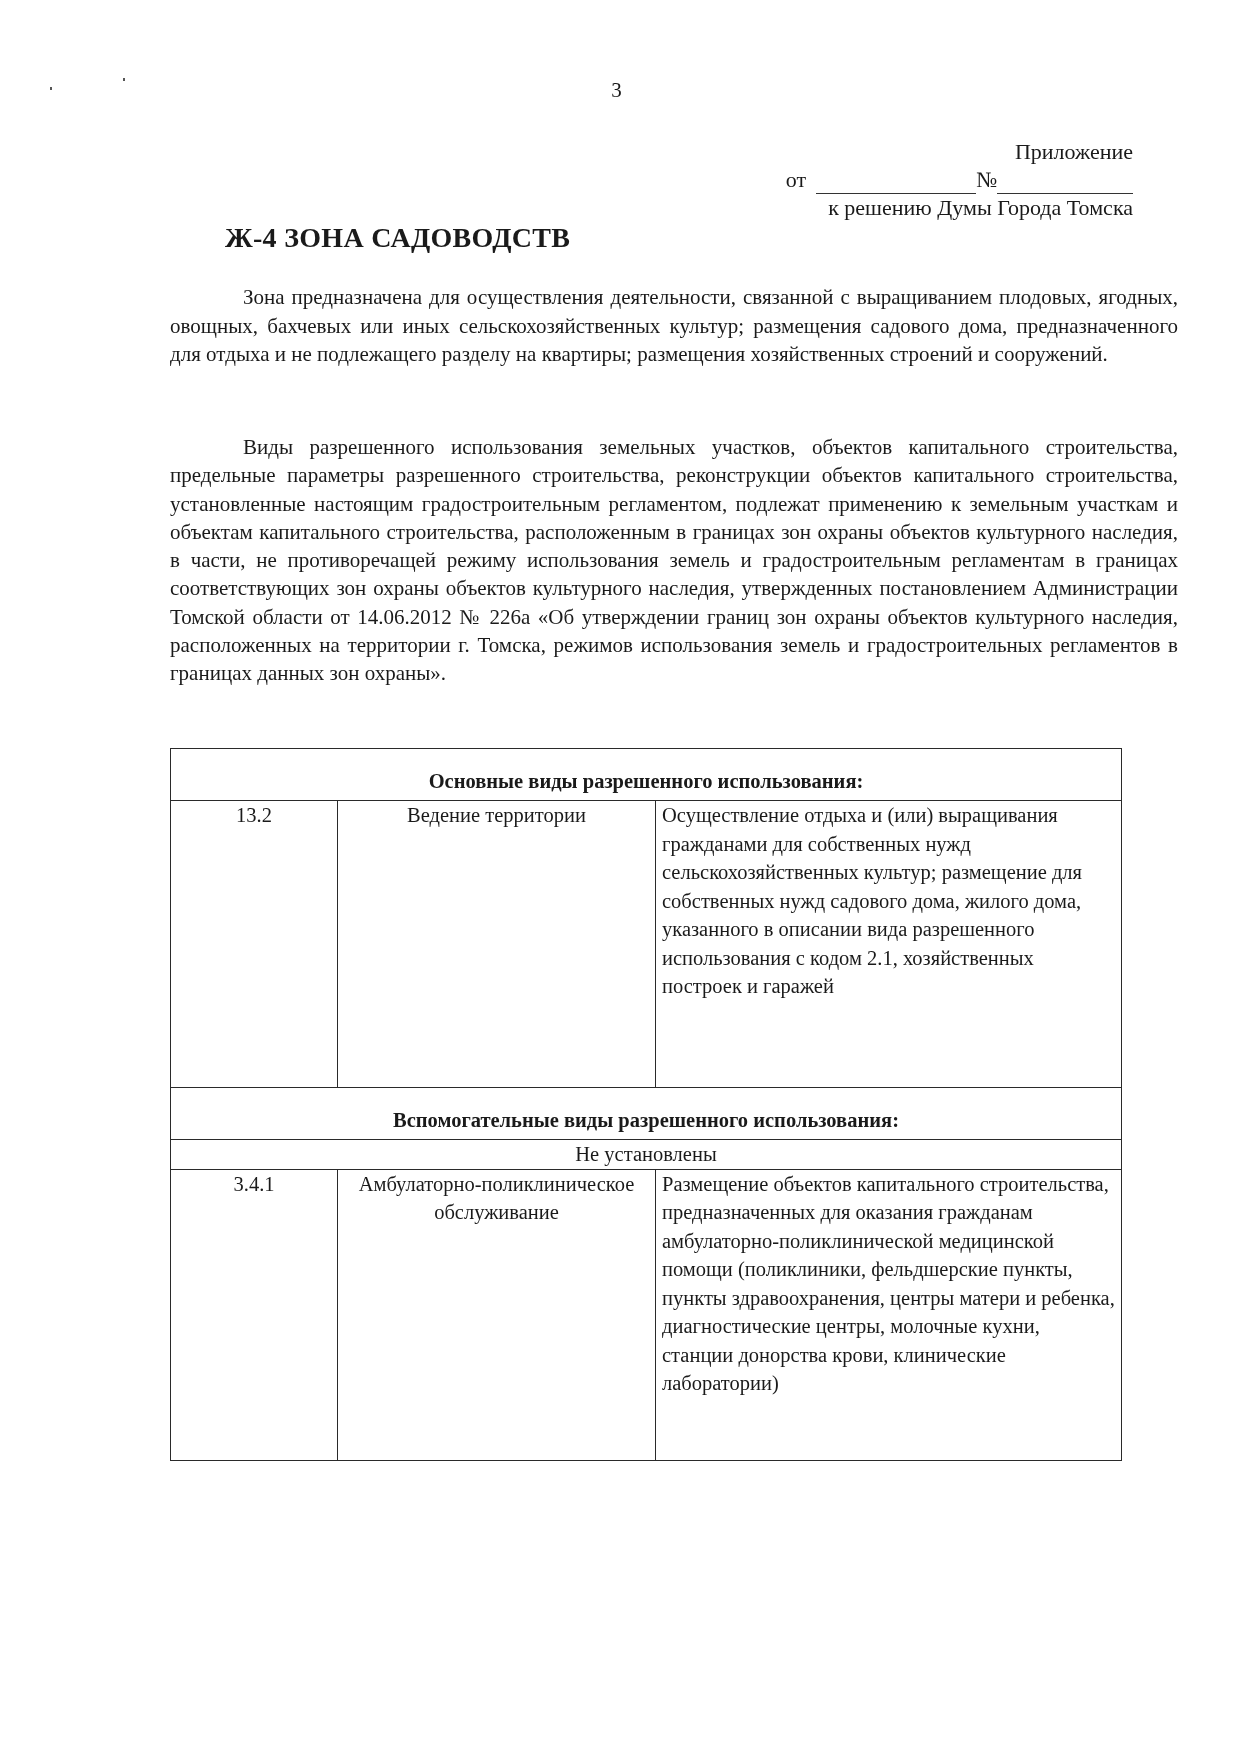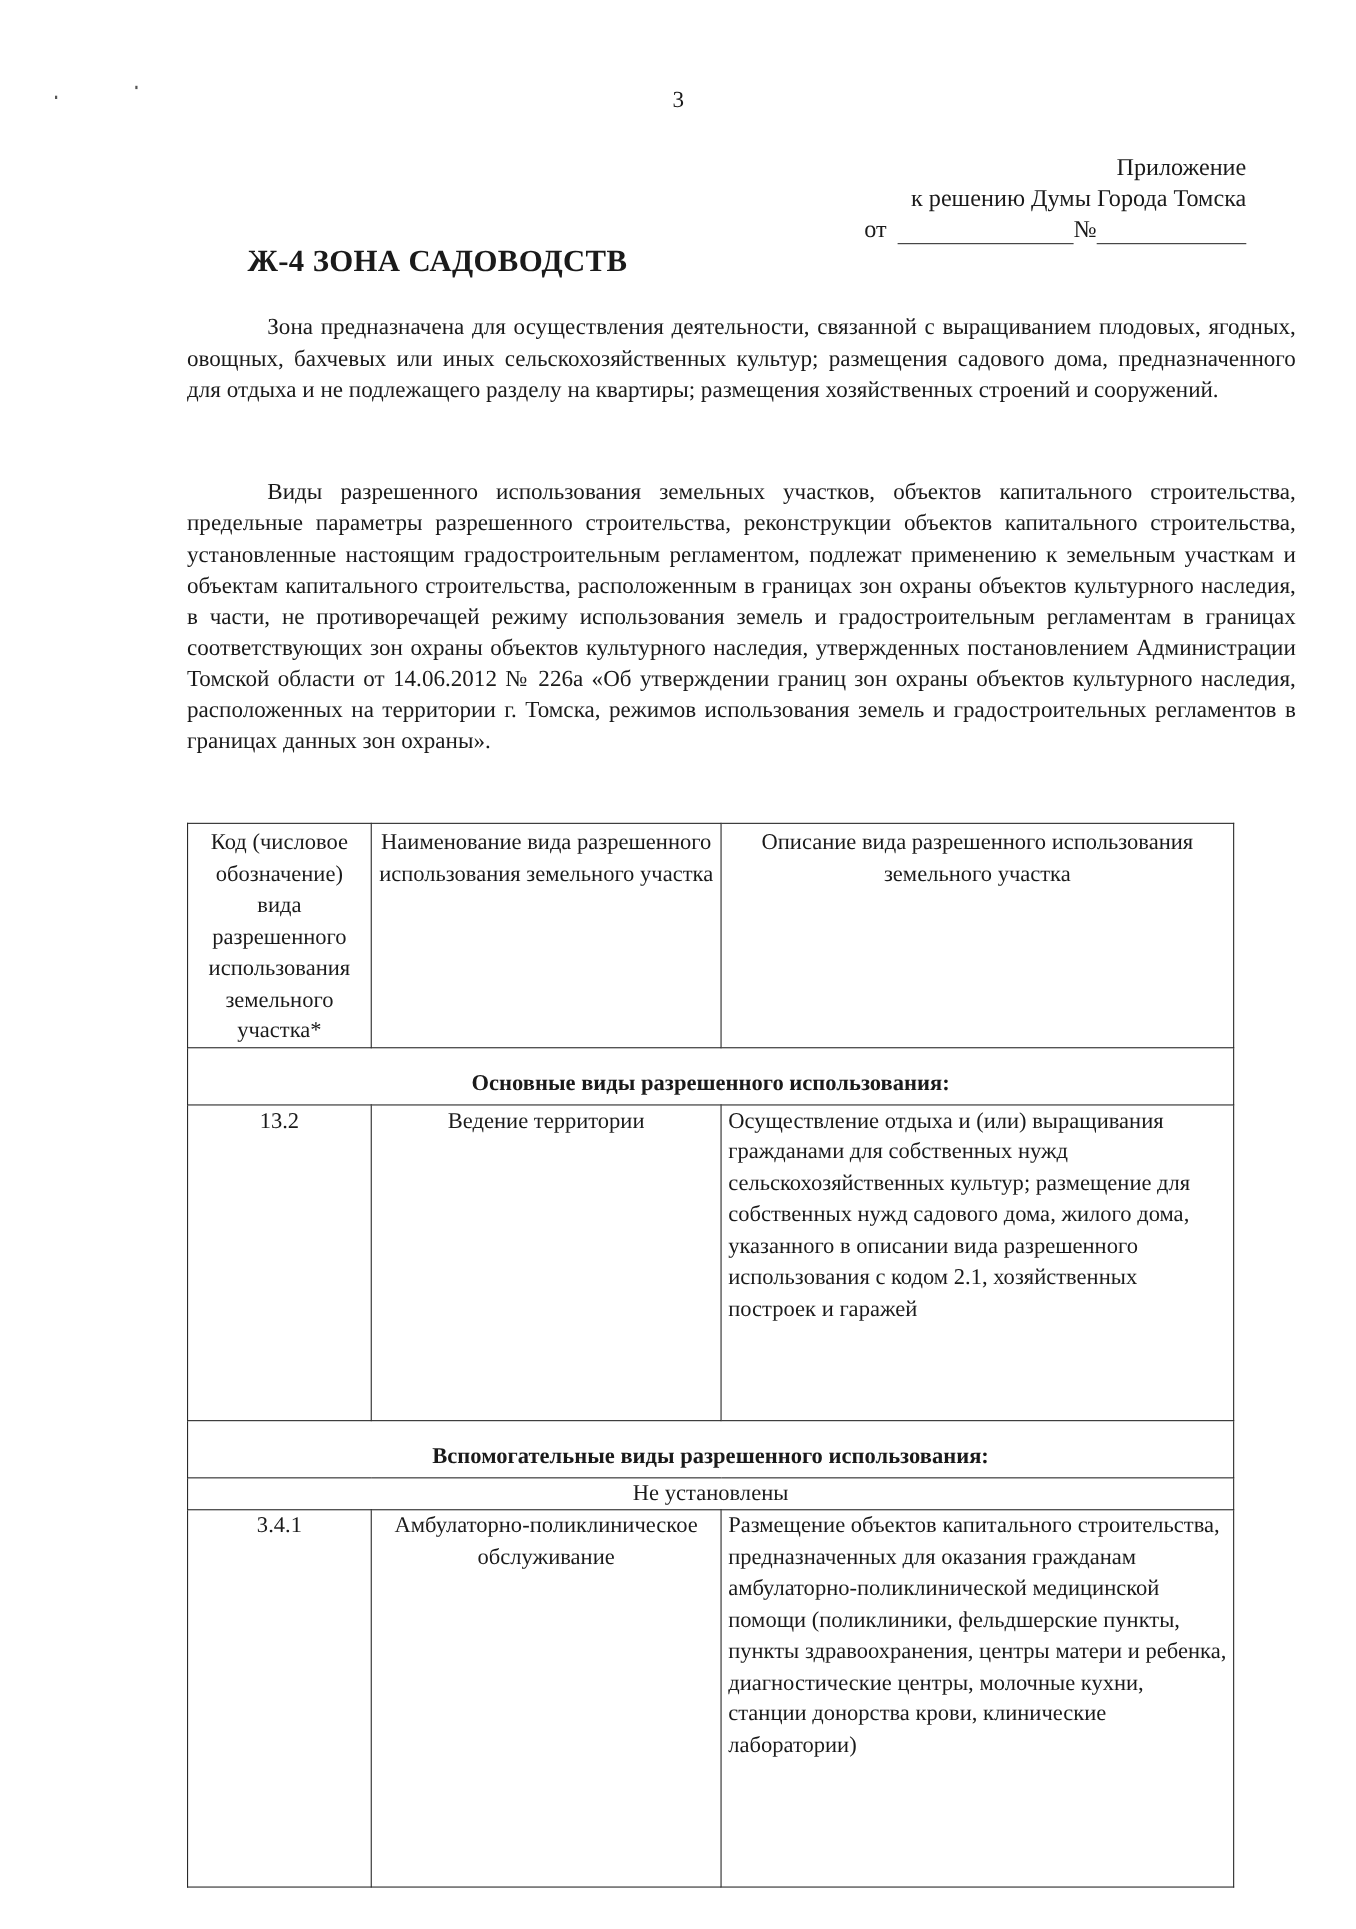--- a/index.html
+++ b/index.html
@@ -28,58 +28,53 @@
     .col-code { width: 167px; }
     .col-name { width: 318px; }
     .col-desc { width: auto; }
     tr.head-row { height: 203px; }
     tr.section-row td { text-align: center; font-weight: bold; height: 33px; padding-top: 18px; }
     tr.plain-row td { text-align: center; height: 28px; }
     td.code { text-align: center; }
     td.name { text-align: center; }
     td.desc { text-align: left; padding-left: 10px; }
     tr.row-1 { height: 287px; }
-    tr.row-2 { height: 343px; }
+    tr.row-2 { height: 291px; }
   </style>
 </head>
 <body>
 
 <div class="speck" style="top:87px;left:50px;"></div>
 <div class="speck" style="top:78px;left:123px;"></div>
 
 <div class="page-number">3</div>
 
 <div class="appendix">
   <span class="line">Приложение</span>
-  <span class="line">к решению Думы Города Томска</span>
   <span class="line date-line">
     <span>от</span>
     <span class="blank date"></span>
     <span>№</span>
     <span class="blank num"></span>
   </span>
+  <span class="line">к решению Думы Города Томска</span>
 </div>
 
 <div class="zone-title">Ж-4 ЗОНА САДОВОДСТВ</div>
 
 <p class="para para1">Зона предназначена для осуществления деятельности, связанной с выращиванием плодовых, ягодных, овощных, бахчевых или иных сельскохозяйственных культур; размещения садового дома, предназначенного для отдыха и не подлежащего разделу на квартиры; размещения хозяйственных строений и сооружений.</p>
 <p class="para para2">Виды разрешенного использования земельных участков, объектов капитального строительства, предельные параметры разрешенного строительства, реконструкции объектов капитального строительства, установленные настоящим градостроительным регламентом, подлежат применению к земельным участкам и объектам капитального строительства, расположенным в границах зон охраны объектов культурного наследия, в части, не противоречащей режиму использования земель и градостроительным регламентам в границах соответствующих зон охраны объектов культурного наследия, утвержденных постановлением Администрации Томской области от 14.06.2012 № 226а «Об утверждении границ зон охраны объектов культурного наследия, расположенных на территории г. Томска, режимов использования земель и градостроительных регламентов в границах данных зон охраны».</p>
 
 <table class="regs">
   <colgroup>
     <col class="col-code">
     <col class="col-name">
     <col class="col-desc">
   </colgroup>
   <tbody>
-      <tr class="head-row">
-    <th>Код (числовое обозначение) вида разрешенного использования земельного участка*</th>
-    <th>Наименование вида разрешенного использования земельного участка</th>
-    <th>Описание вида разрешенного использования земельного участка</th>
-  </tr>
   <tr class="section-row">
     <td colspan="3">Основные виды разрешенного использования:</td>
   </tr>
   <tr class="row-1">
     <td class="code">13.2</td>
     <td class="name">Ведение территории</td>
     <td class="desc">Осуществление отдыха и (или) выращивания гражданами для собственных нужд сельскохозяйственных культур; размещение для собственных нужд садового дома, жилого дома, указанного в описании вида разрешенного использования с кодом 2.1, хозяйственных построек и гаражей</td>
   </tr>
   <tr class="section-row">
     <td colspan="3">Вспомогательные виды разрешенного использования:</td>

